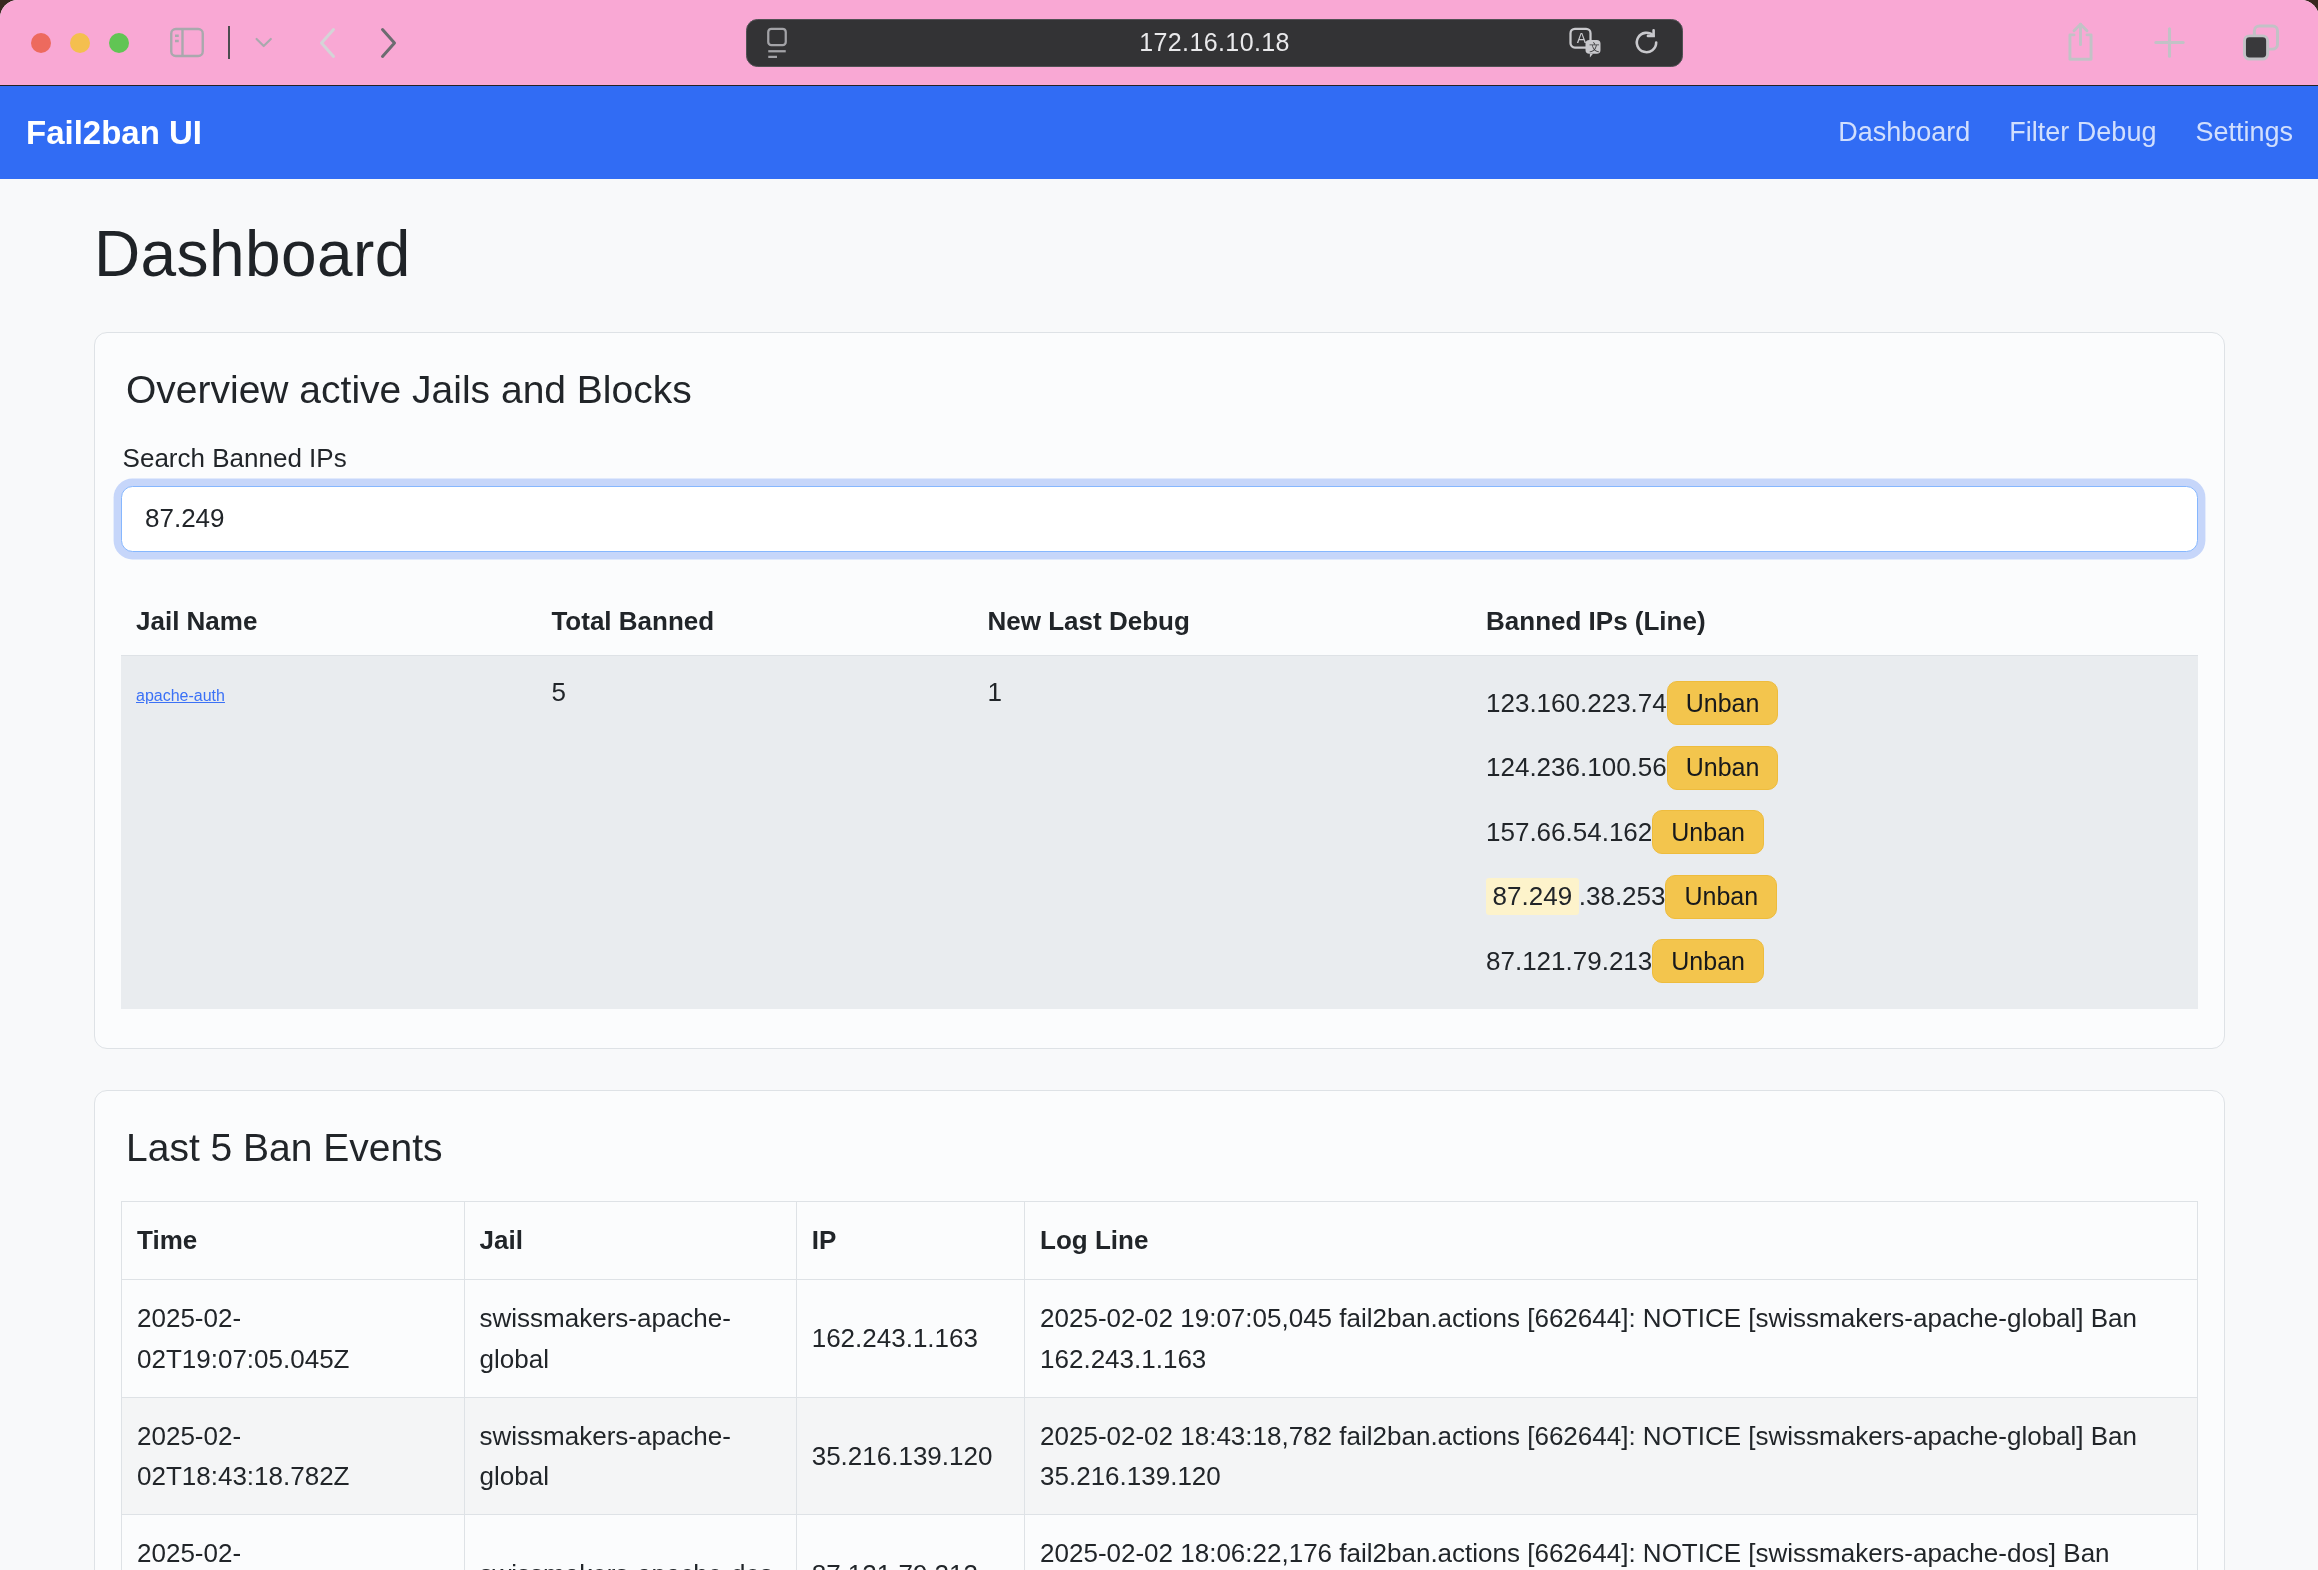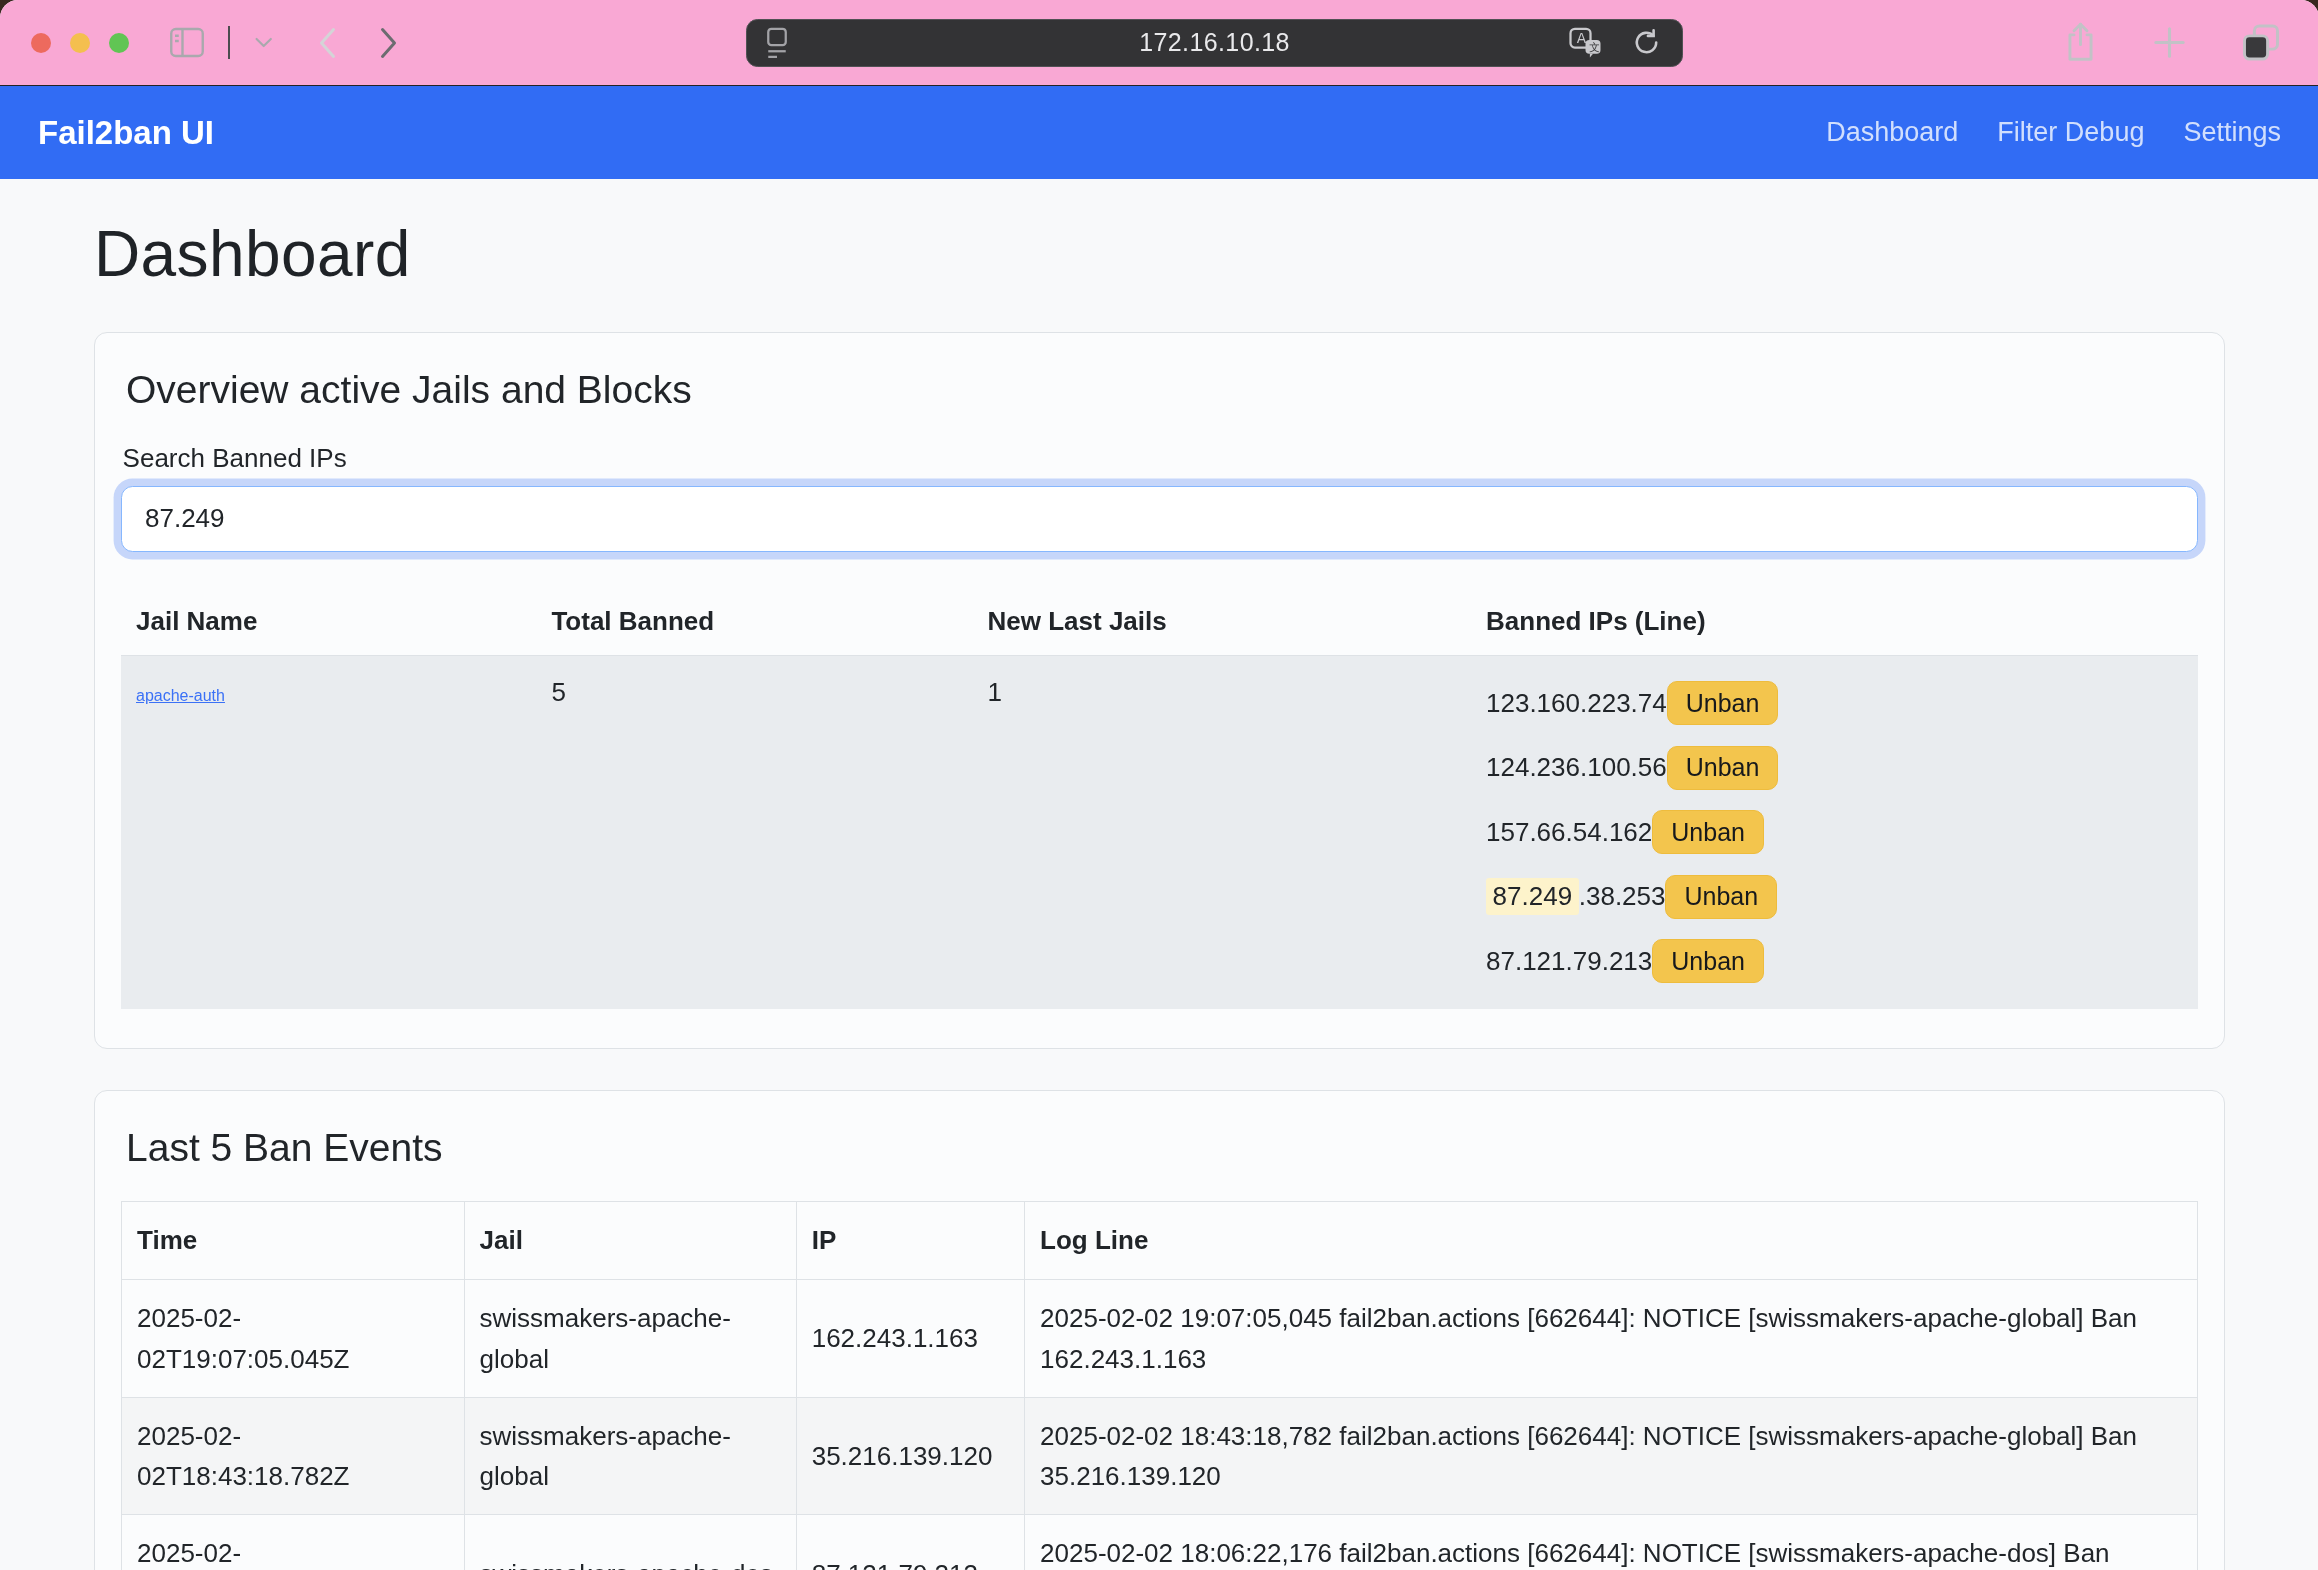--- a/index.html
+++ b/index.html
@@ -13,21 +13,21 @@
   .chrome-group{display:flex;align-items:center;margin-left:35px;gap:15px;}
   .chrome svg{display:block;}
   .chrome .divider{width:1.6px;height:33px;background:#4c4c4f;margin:0 3.3px;}
   .icon-btn{background:none;border:none;padding:5px;cursor:pointer;display:flex;align-items:center;justify-content:center;}
   .url-pill{margin:0 auto;width:937px;height:48px;background:#333335;border:1.6px solid #515154;border-radius:11.5px;display:flex;align-items:center;padding:0 15px;box-sizing:border-box;position:relative;}
   .url-text{position:absolute;left:0;right:0;text-align:center;color:#e9e9eb;font-size:25px;letter-spacing:0.4px;}
   .url-right{margin-left:auto;display:flex;align-items:center;gap:18px;z-index:1;}
   .chrome-right{display:flex;align-items:center;gap:39px;margin-left:33px;}
 
   
-  .navbar{height:93px;background:#316cf4;display:flex;align-items:center;padding:0 38px;box-sizing:border-box;}
+  .navbar{height:93px;background:#316cf4;display:flex;align-items:center;padding:0 26px;box-sizing:border-box;}
   .brand{color:#ffffff;font-size:33px;font-weight:700;text-decoration:none;}
   .nav-links{margin-left:auto;display:flex;gap:39px;}
   .nav-links a{color:rgba(255,255,255,.78);font-size:27px;text-decoration:none;}
 
   
   .content{padding:0 94px;box-sizing:border-box;}
   h1.page-title{font-size:64px;font-weight:500;color:#1f2327;margin:38px 0 41px 0;letter-spacing:0.4px;}
   .card{background:#fbfcfd;border:1.6px solid #dee2e6;border-radius:13px;padding:35px 26px 39px 26px;box-sizing:border-box;}
   .card + .card{margin-top:41px;}
   .card-title{font-size:39px;font-weight:500;color:#212529;margin:0 0 31px 5px;}
@@ -183,21 +183,21 @@
         <colgroup>
             <col class="c1">
             <col class="c2">
             <col class="c3">
             <col class="c4">
           </colgroup>
         <thead>
           <tr>
             <th>Jail Name</th>
             <th>Total Banned</th>
-            <th>New Last Jails</th>
+            <th>New Last Debug</th>
             <th>Banned IPs (Line)</th>
           </tr>
         </thead>
         <tbody>
           <tr>
             <td>
               <a href="#" class="jail-link">apache-auth</a>
             </td>
             <td>5</td>
             <td>1</td>

